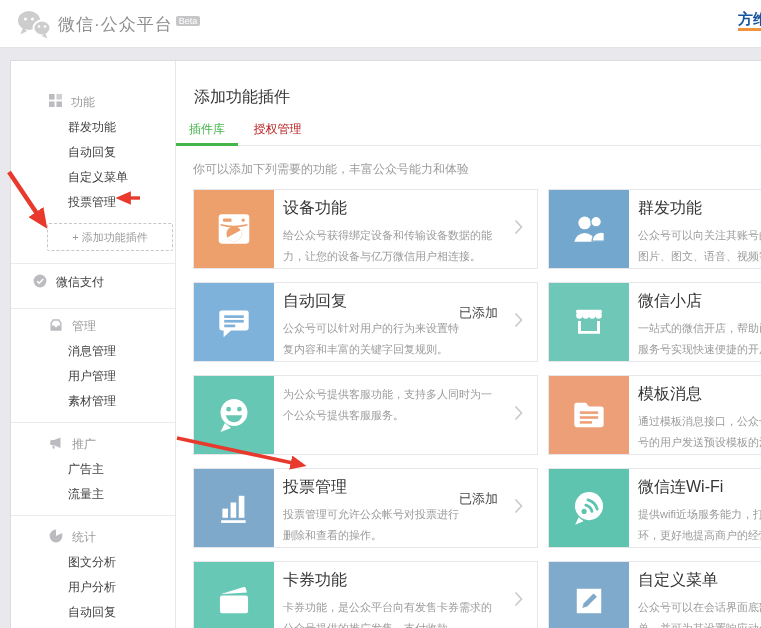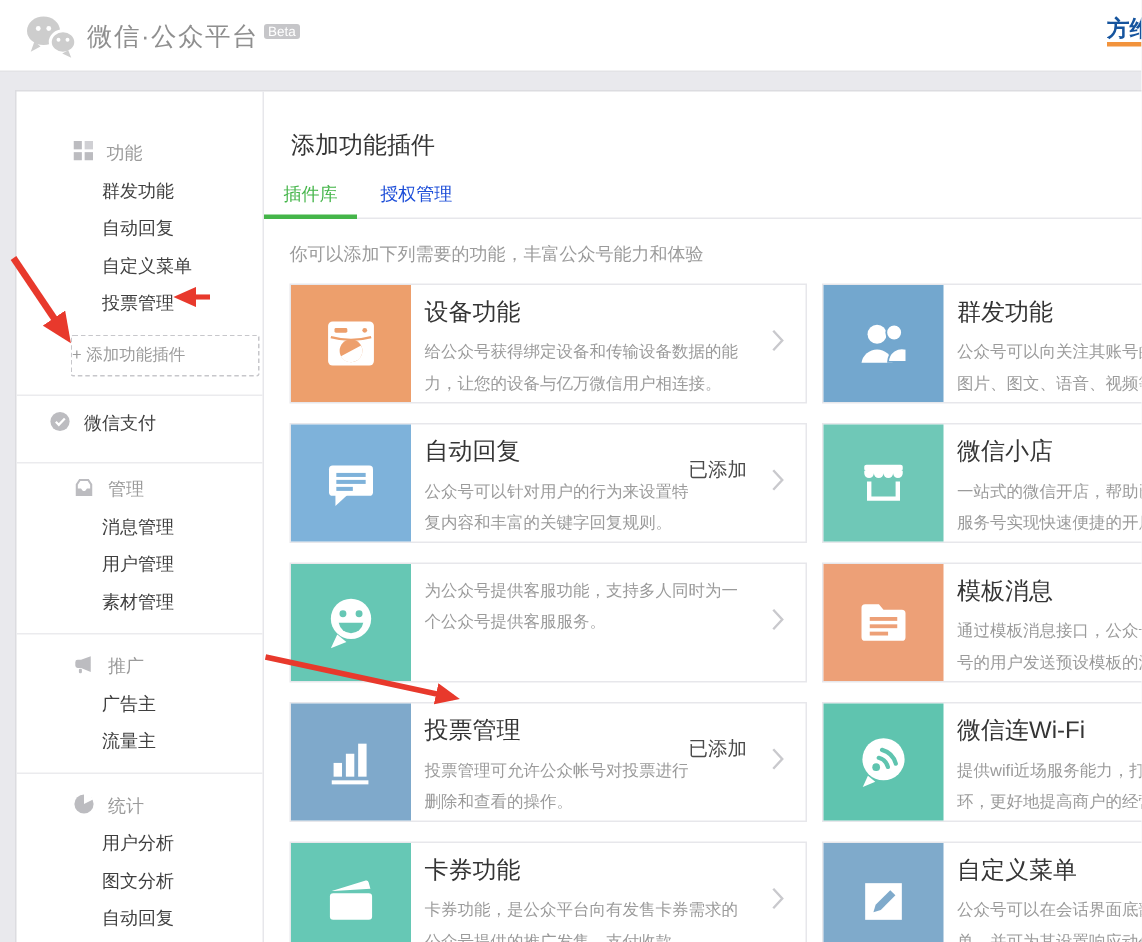--- a/index.html
+++ b/index.html
@@ -49,32 +49,32 @@
     height:25px; line-height:25px; padding-left:57px; color:#3f3f3f;
     cursor:pointer;
   }
   .sb-row {
     height:36px; display:flex; align-items:center; gap:9px;
     padding-left:22px; color:#3f3f3f; cursor:pointer;
   }
   .sb-divider { border-top:1px solid #ebebee; margin-top:8px; }
   .add-btn {
     width:126px; height:28px; line-height:26px; margin:8px 0 12px 36px;
-    border:1px dashed #c7c7cb; border-radius:2px; text-align:left;
+    border:1px dashed #c7c7cb; border-radius:2px; text-align:center;
     color:#9b9b9b; font-size:11px; cursor:pointer; background:#fff;
   }
   .mt4{margin-top:4px;} .mt8{margin-top:8px;}
   
   .main { position:absolute; left:165px; top:0; right:0; height:100%; }
   .page-title { position:absolute; left:18px; top:26px; font-size:16px; color:#353535; }
   .tabbar {
     position:absolute; left:0; top:52px; width:760px; height:33px;
     border-bottom:1px solid #e7e7eb;
   }
-  .tab { display:inline-block; line-height:33px; font-size:12px; color:#1d4ed8; cursor:pointer; }
+  .tab { display:inline-block; line-height:33px; font-size:12px; color:#b91c1c; cursor:pointer; }
   .tab.first { margin-left:13px; }
   .tab.second { margin-left:24px; }
   .tab.active { color:#44b549; }
   .tab-underline {
     position:absolute; left:0; bottom:-1px; width:62px; height:3px; background:#44b549;
   }
   .subtitle { position:absolute; left:17px; top:100px; font-size:12px; color:#9b9b9b; }
   .cards {
     position:absolute; left:17px; top:128px; width:700px;
     display:grid; grid-template-columns:345px 345px; grid-auto-rows:80px;
@@ -178,22 +178,22 @@
     <div class="sb-divider"></div>
     <div class="sb-head mt8">
       <span>
         <svg width="14" height="14" viewBox="0 0 14 14">
             <circle cx="7" cy="7" r="6.4" fill="#bcbcc0"></circle>
             <path d="M7 7 L7 0.2 A6.8 6.8 0 0 1 13 4 z" fill="#fff"></path>
           </svg>
       </span>
       <span>统计</span>
     </div>
+    <div class="sb-item">图文分析</div>
     <div class="sb-item">用户分析</div>
-    <div class="sb-item">图文分析</div>
     <div class="sb-item">自动回复</div>
     <div class="sb-item">接口分析</div>
   </div>
 
   <div class="main">
     <div class="page-title">添加功能插件</div>
 
     <div class="tabbar">
       <span class="tab first active">插件库</span>
       <span class="tab second">授权管理</span>

